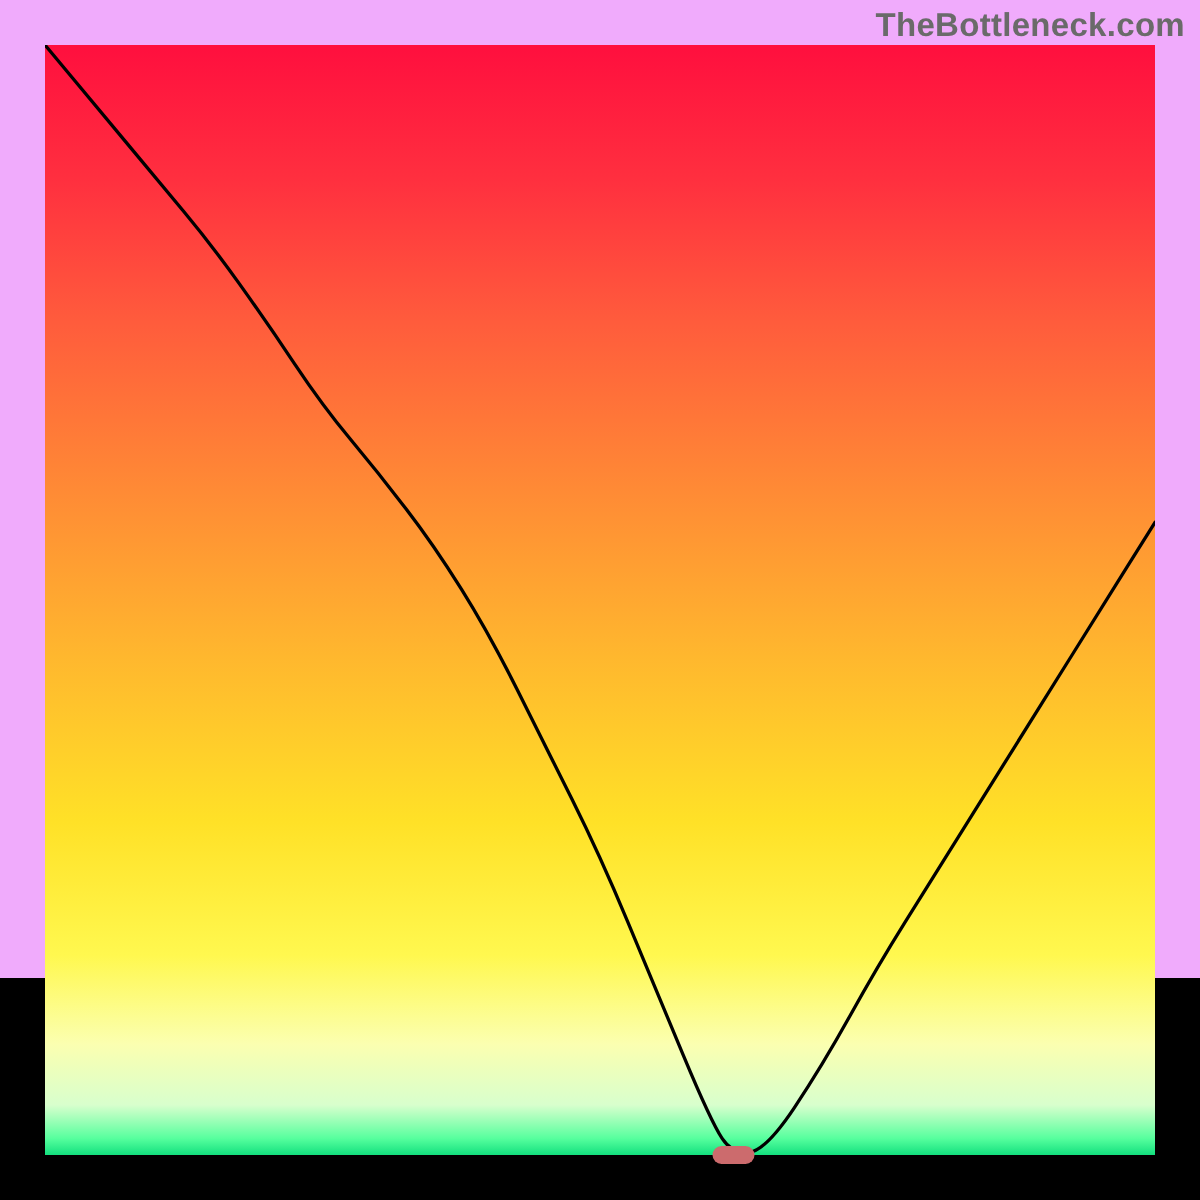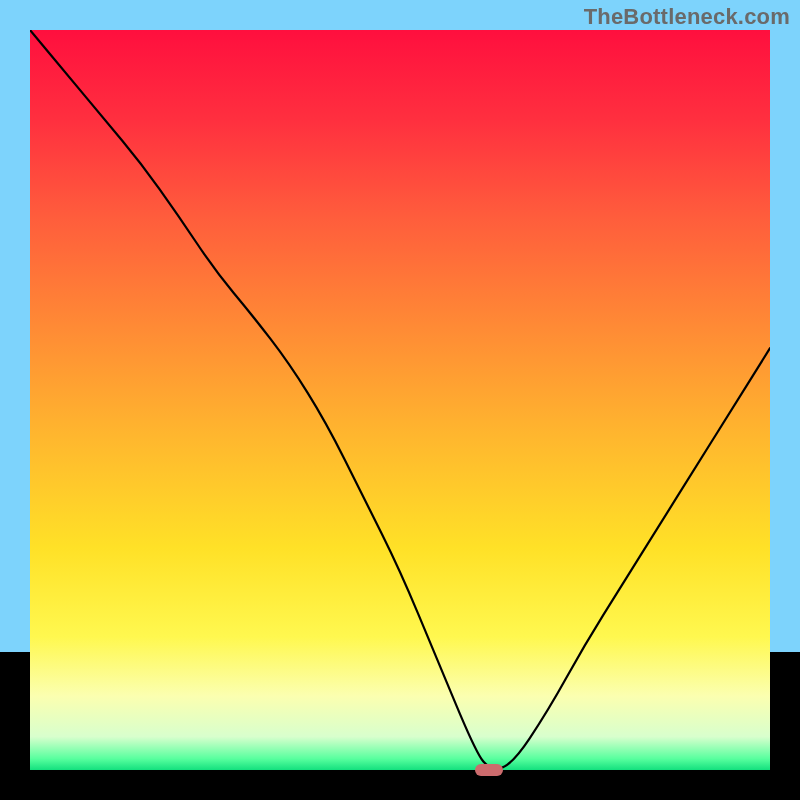--- a/index.html
+++ b/index.html
@@ -8,21 +8,21 @@
     width: 800px;
     height: 800px;
     background: #000;
     overflow: hidden;
     font-family: Arial, Helvetica, sans-serif;
   }
   .outer {
     position: relative;
     width: 800px;
     height: 652px;
-    background: #7dd3fc;
+    background: #f0abfc;
   }
   .watermark {
     position: absolute;
     top: 4px;
     right: 10px;
     color: #6a6a6a;
     font-size: 22px;
     font-weight: 600;
     letter-spacing: 0.2px;
     z-index: 10;

